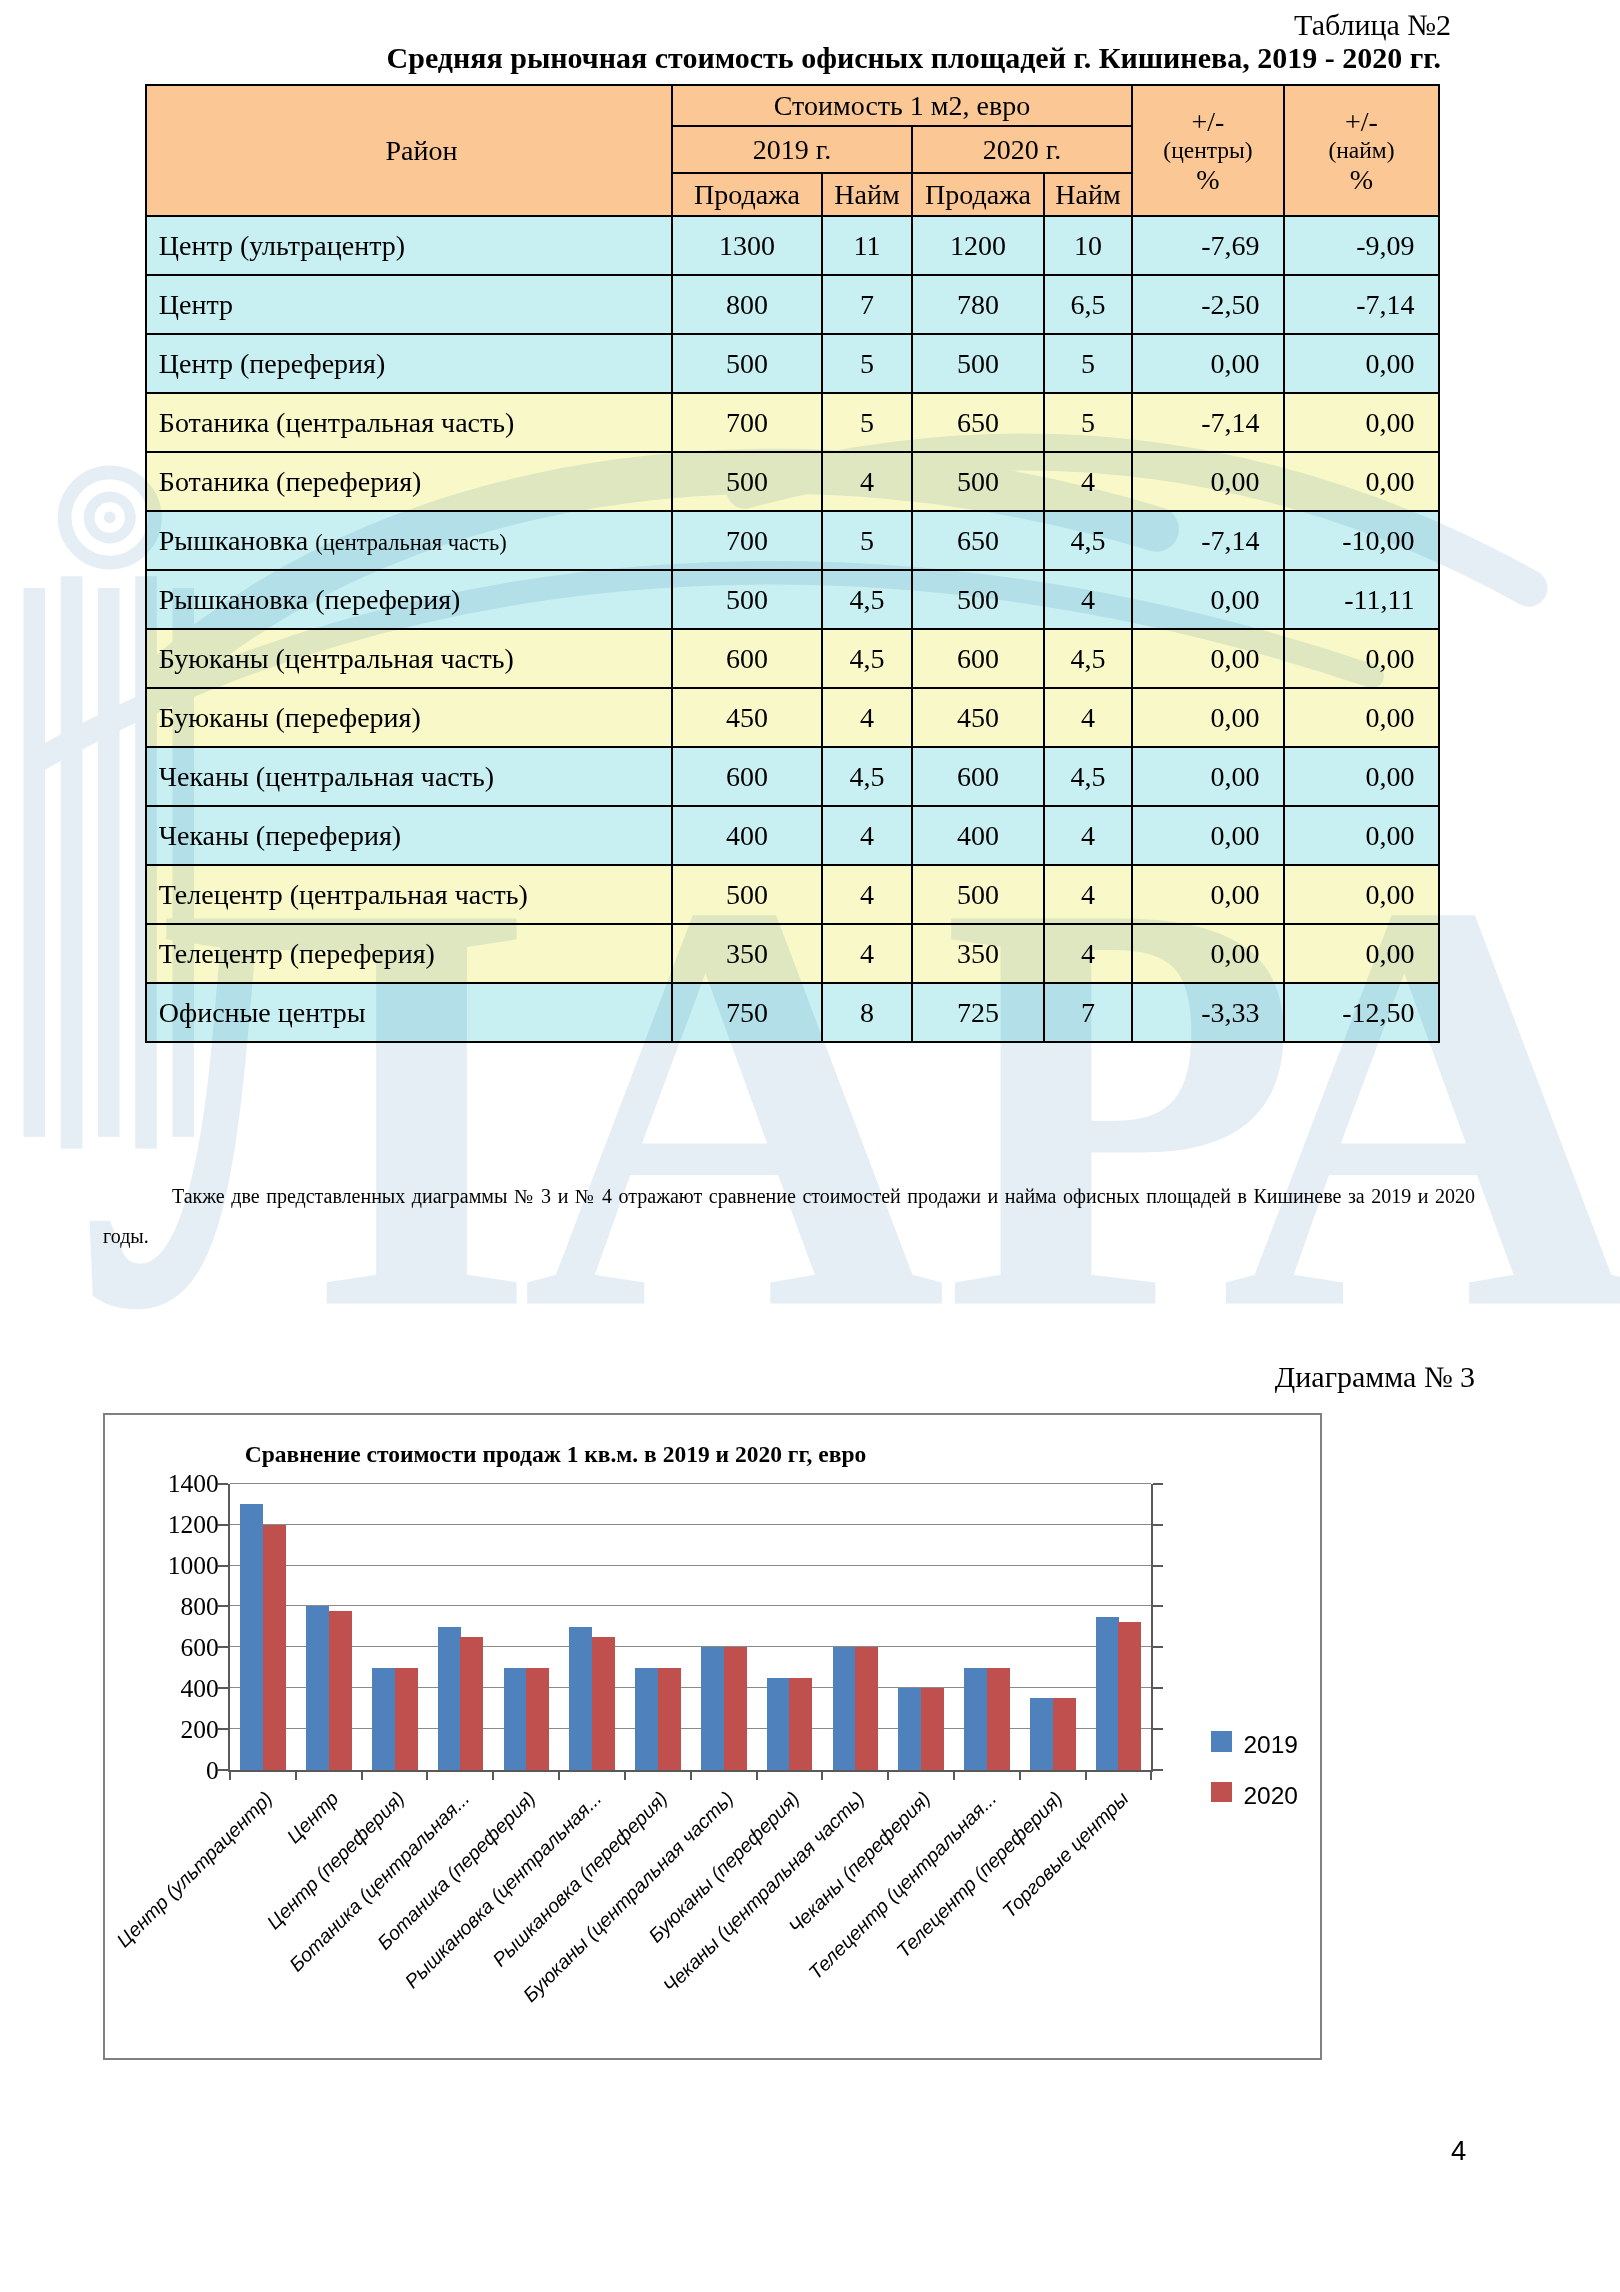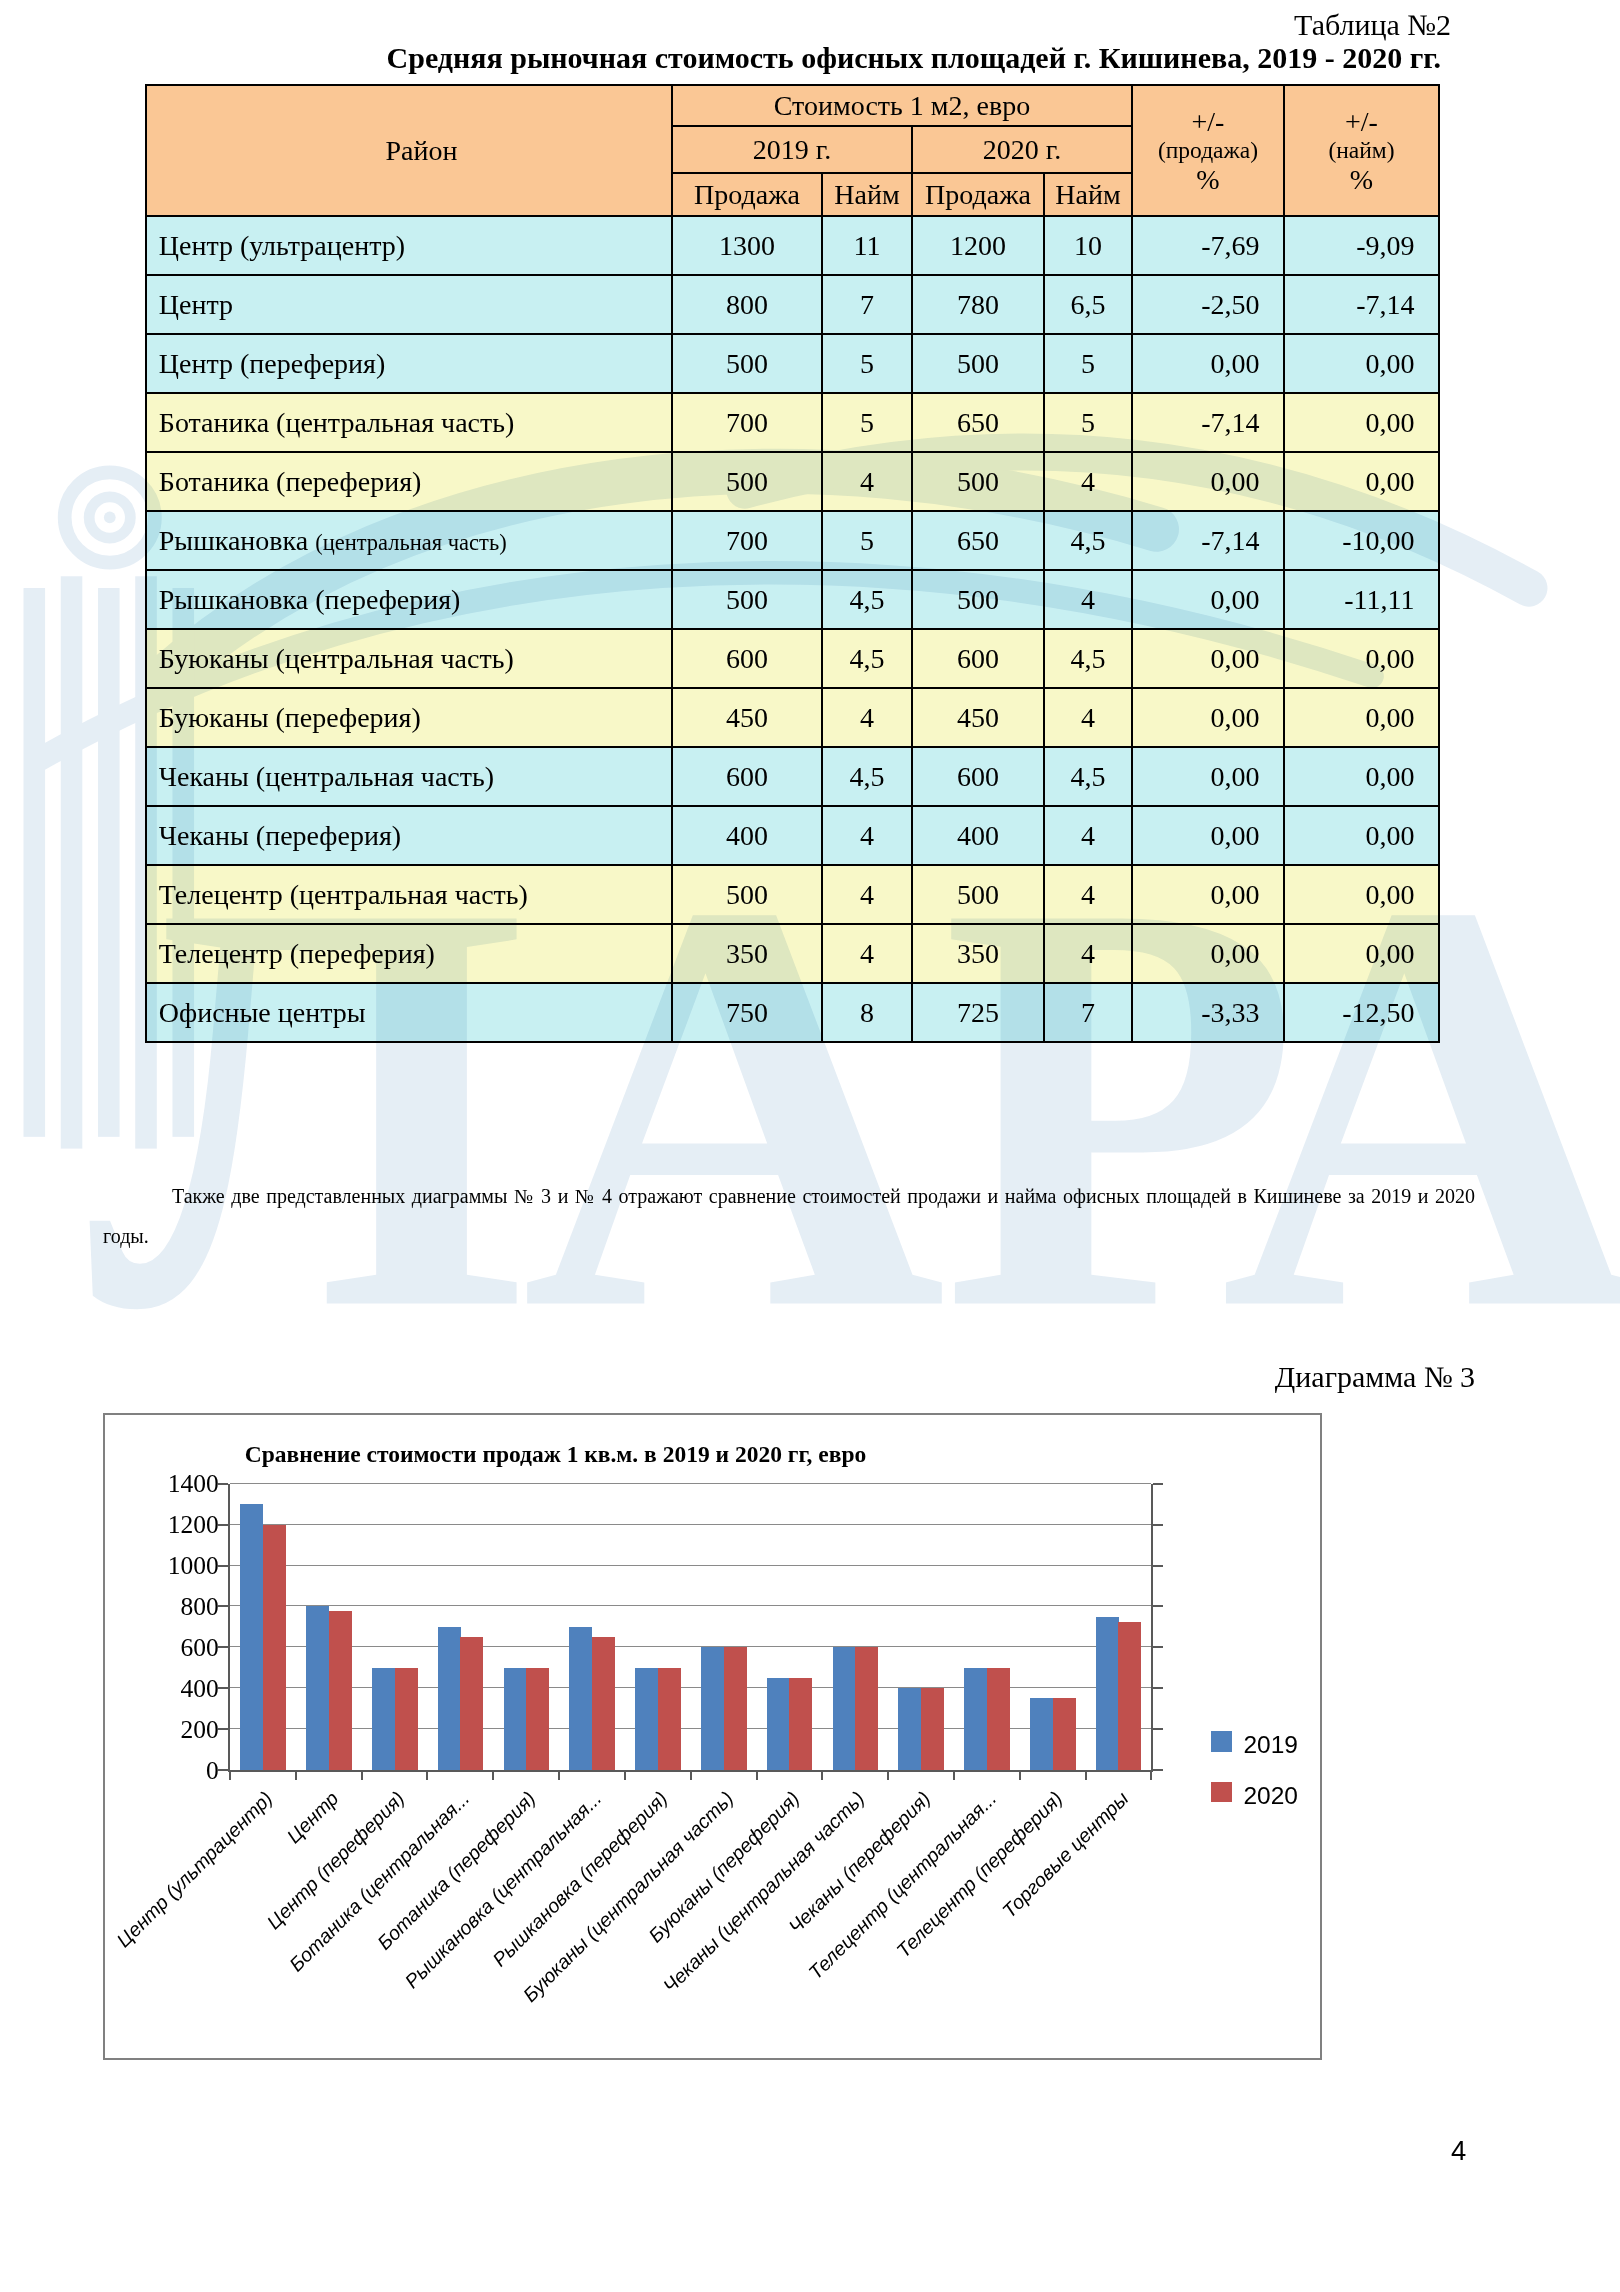--- a/index.html
+++ b/index.html
@@ -85,21 +85,21 @@
           <col style="width:88px">
           <col style="width:152px">
           <col style="width:155px">
       </colgroup>
       <thead>
         <tr class="h1">
           <th rowspan="3" class="th-district">Район</th>
           <th colspan="4" class="th-cost">Стоимость 1 м2, евро</th>
           <th rowspan="3" class="th-delta">
             <span>+/-</span>
-            <span class="dsmall">(продажа)</span>
+            <span class="dsmall">(центры)</span>
             <span>%</span>
           </th>
           <th rowspan="3" class="th-delta">
             <span>+/-</span>
             <span class="dsmall">(найм)</span>
             <span>%</span>
           </th>
         </tr>
         <tr class="h2">
           <th colspan="2">2019 г.</th>

